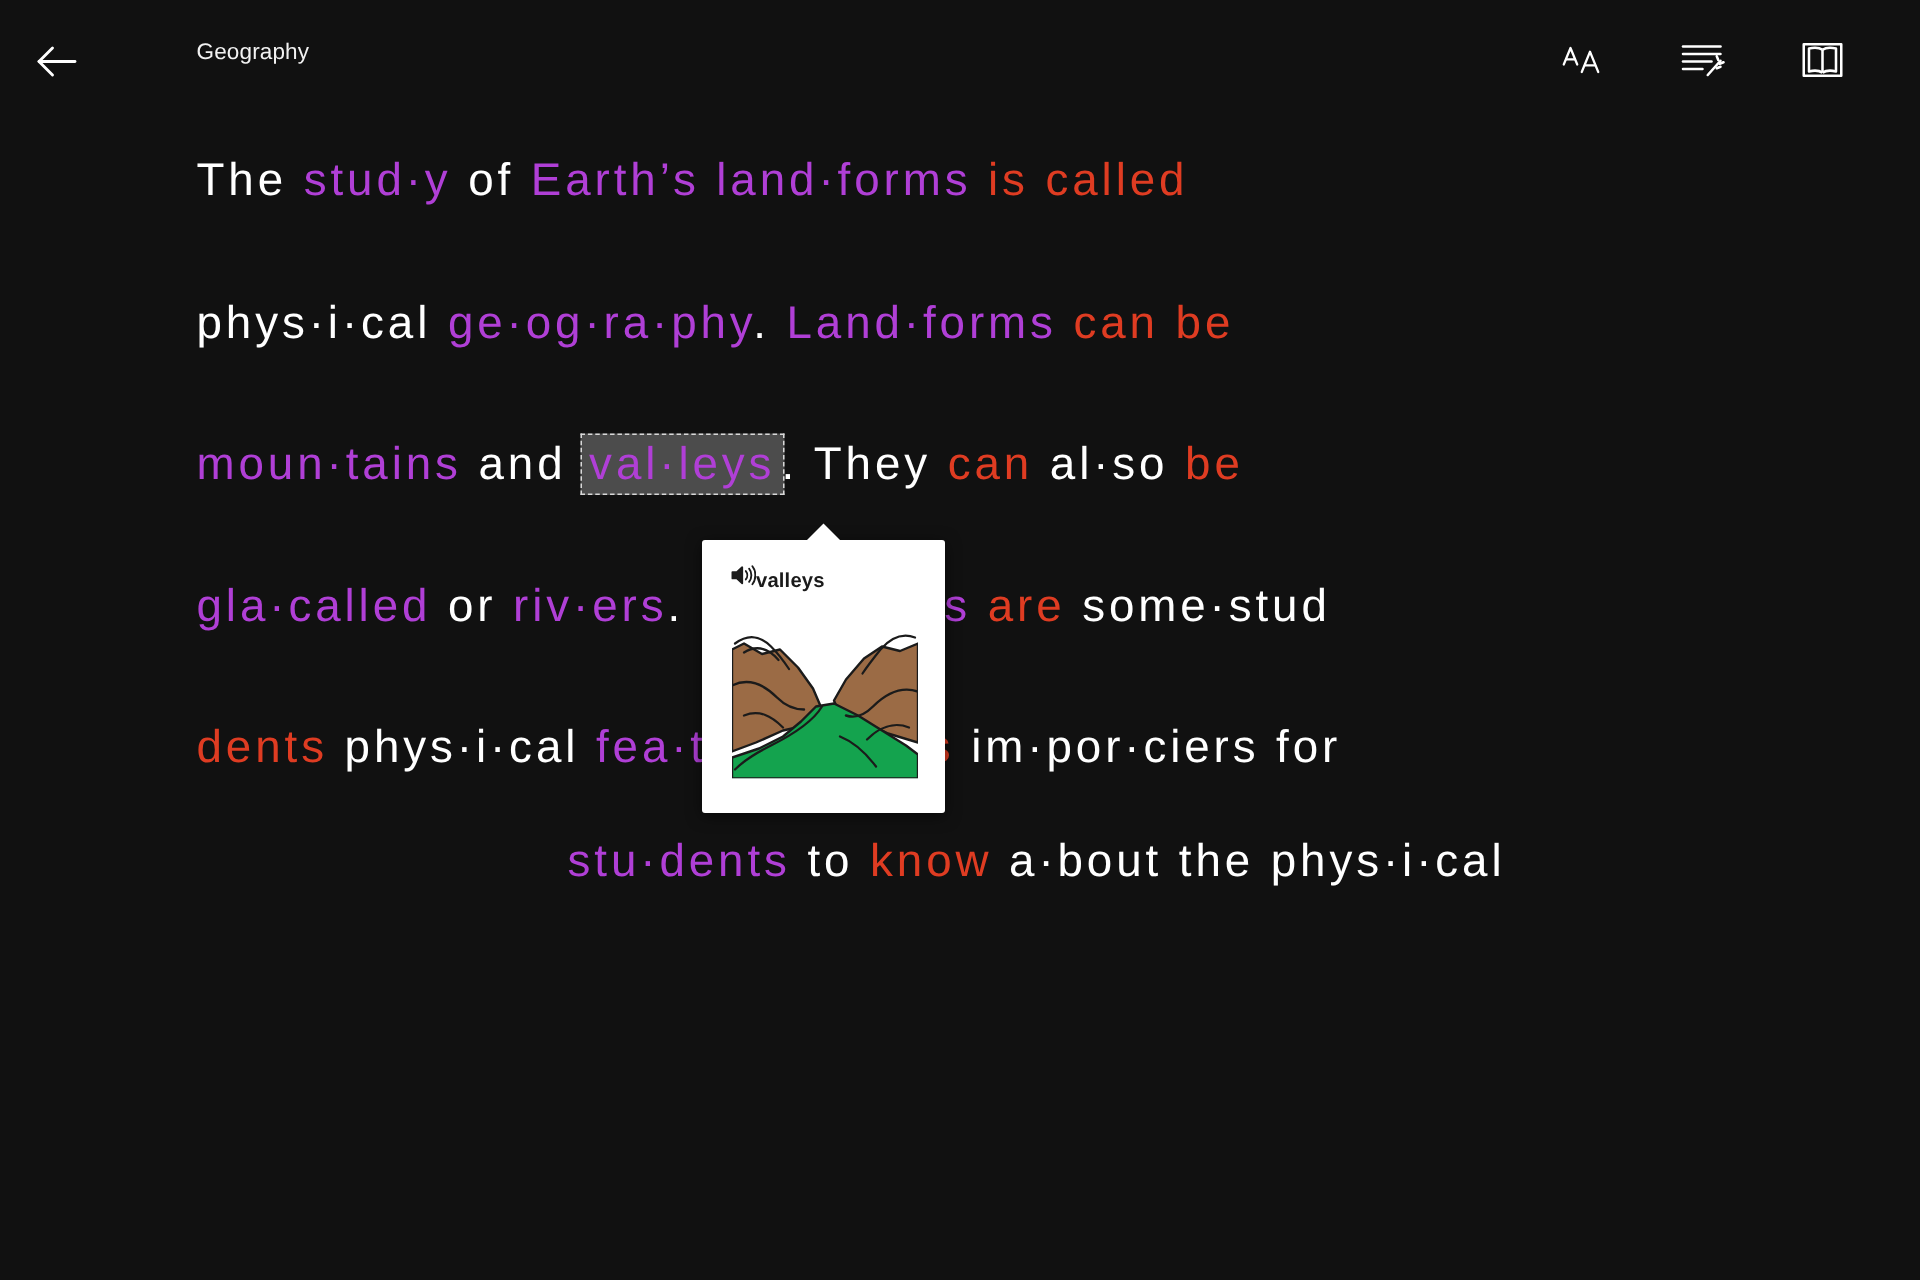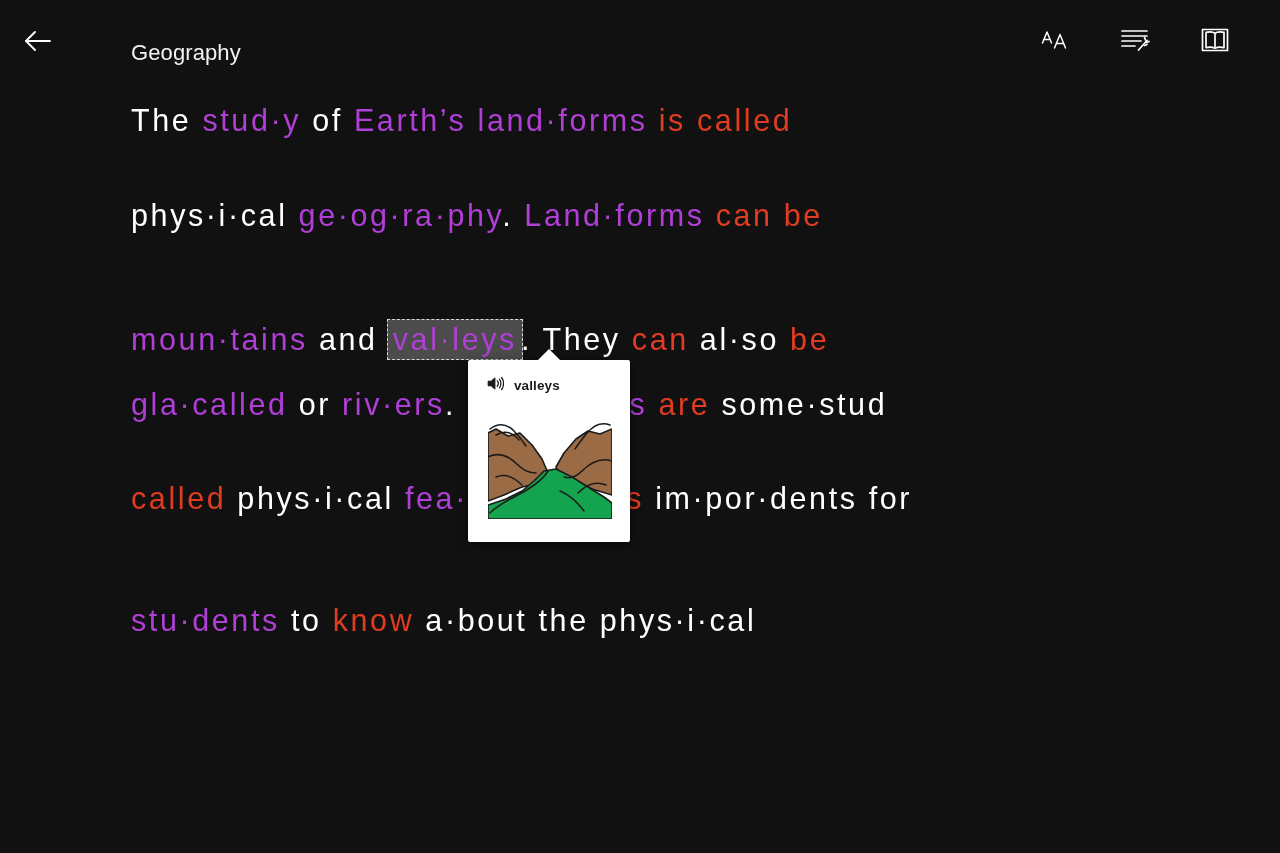--- a/index.html
+++ b/index.html
@@ -36,22 +36,22 @@
     display: flex;
     align-items: center;
     justify-content: center;
     cursor: pointer;
   }
   #back-button svg { display: block; }
 
   #doc-title {
     position: absolute;
     left: 131px;
-    top: 40px;
-    font-size: 22px;
+    top: 26px;
+    font-size: 15px;
     color: #f2f2f2;
     letter-spacing: 0.1px;
     white-space: nowrap;
   }
 
   #topbar-actions {
     position: absolute;
     right: 44px;
     top: 18px;
     display: flex;
@@ -125,21 +125,20 @@
     border-left: 12px solid transparent;
     border-right: 12px solid transparent;
     border-bottom: 12px solid #ffffff;
   }
   #pd-header {
     position: absolute;
     left: 19px;
     top: 16px;
     display: flex;
     align-items: center;
-    gap: 10px;
   }
   #pd-word {
     font-size: 13.5px;
     color: #1b1b1b;
     font-weight: 700;
     letter-spacing: 0.1px;
   }
   #pd-image {
     position: absolute;
     left: 20px;
@@ -214,24 +213,24 @@
         </svg>
       </span>
     </div>
 
   </div>
 </div>
 
 <div id="reader">
     <div class="text-line" style="top: 0px;"><span class="w">The </span><span class="purple">stud·y</span><span class="w"> of </span><span class="purple">Earth’s land·forms</span><span class="w"> </span><span class="red">is called</span></div>
     <div class="text-line" style="top: 94.5px;"><span class="w">phys·i·cal</span><span class="w"> </span><span class="purple">ge·og·ra·phy</span><span class="w">. </span><span class="purple">Land·forms</span><span class="w"> </span><span class="red">can be</span></div>
-    <div class="text-line" style="top: 189px; margin-top: 30px;"><span class="purple">moun·tains</span><span class="w"> and </span><span class="purple selword">val·leys</span><span class="w">. They </span><span class="red">can</span><span class="w"> al·so </span><span class="red">be</span></div>
+    <div class="text-line" style="top: 189px;"><span class="purple">moun·tains</span><span class="w"> and </span><span class="purple selword">val·leys</span><span class="w">. They </span><span class="red">can</span><span class="w"> al·so </span><span class="red">be</span></div>
     <div class="text-line" style="top: 283.5px;"><span class="purple">gla·called</span><span class="w"> or </span><span class="purple">riv·ers</span><span class="w">. </span><span class="purple">Land·forms</span><span class="w"> </span><span class="red">are</span><span class="w"> some·stud</span></div>
-    <div class="text-line" style="top: 378px;"><span class="red">called</span><span class="w"> phys·i·cal </span><span class="purple">fea·tur·es</span><span class="w">. It </span><span class="red">is</span><span class="w"> im·por·dents for</span></div>
-    <div class="text-line" style="top: 500px;"><span class="purple">stu·dents</span><span class="w"> to </span><span class="red">know</span><span class="w"> a·bout the phys·i·cal</span></div>
+    <div class="text-line" style="top: 378px;"><span class="red">dents</span><span class="w"> phys·i·cal </span><span class="purple">fea·tur·es</span><span class="w">. It </span><span class="red">is</span><span class="w"> im·por·ciers for</span></div>
+    <div class="text-line" style="top: 454px; text-align: center;"><span class="purple">stu·dents</span><span class="w"> to </span><span class="red">know</span><span class="w"> a·bout the phys·i·cal</span></div>
   </div>
 
 <div id="picture-dictionary">
   <div id="pd-pointer"></div>
 
   <div id="pd-header">
     <span>
       <svg width="17" height="15" viewBox="0 0 17 15" fill="none" stroke="#1b1b1b" stroke-width="1.25" stroke-linecap="round" stroke-linejoin="round">
         <path d="M1.3 5.4 H4.2 L7.8 2.2 V12.8 L4.2 9.6 H1.3 Z" fill="#1b1b1b"></path>
         <path d="M10.2 4.7 C11.5 6.3 11.5 8.7 10.2 10.3"></path>

